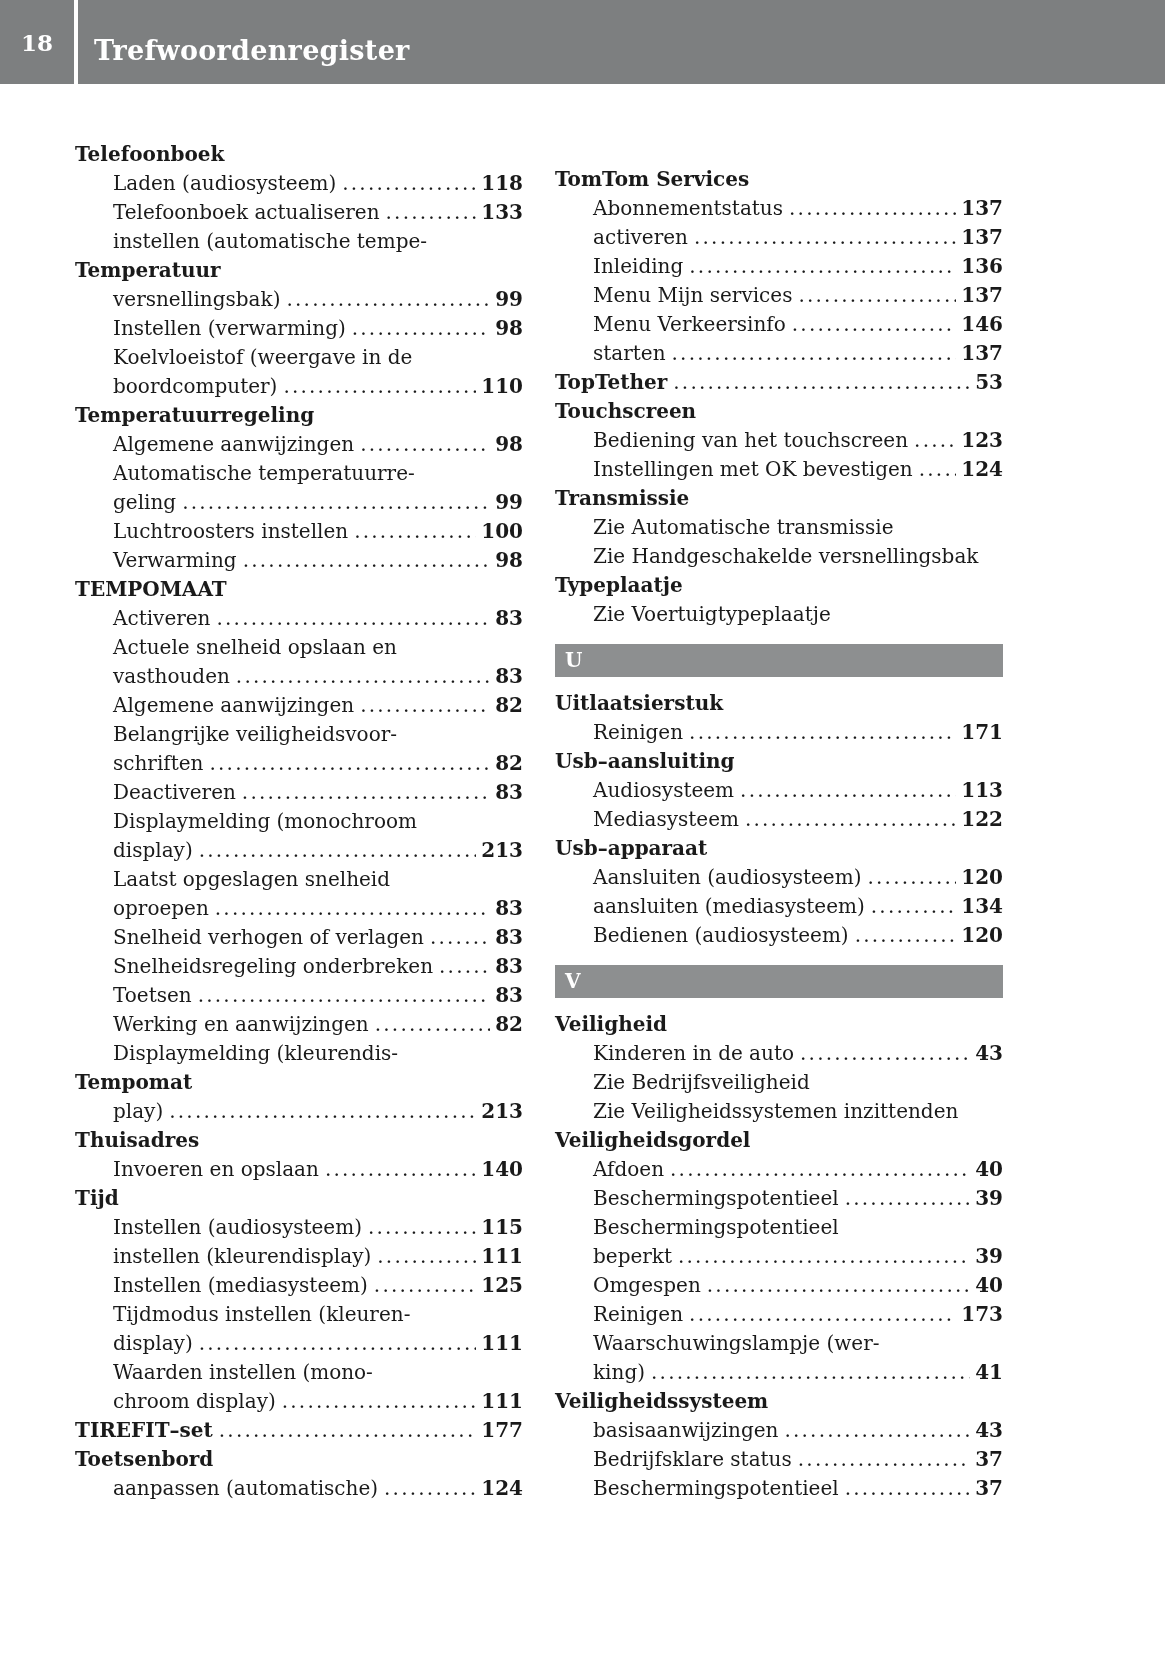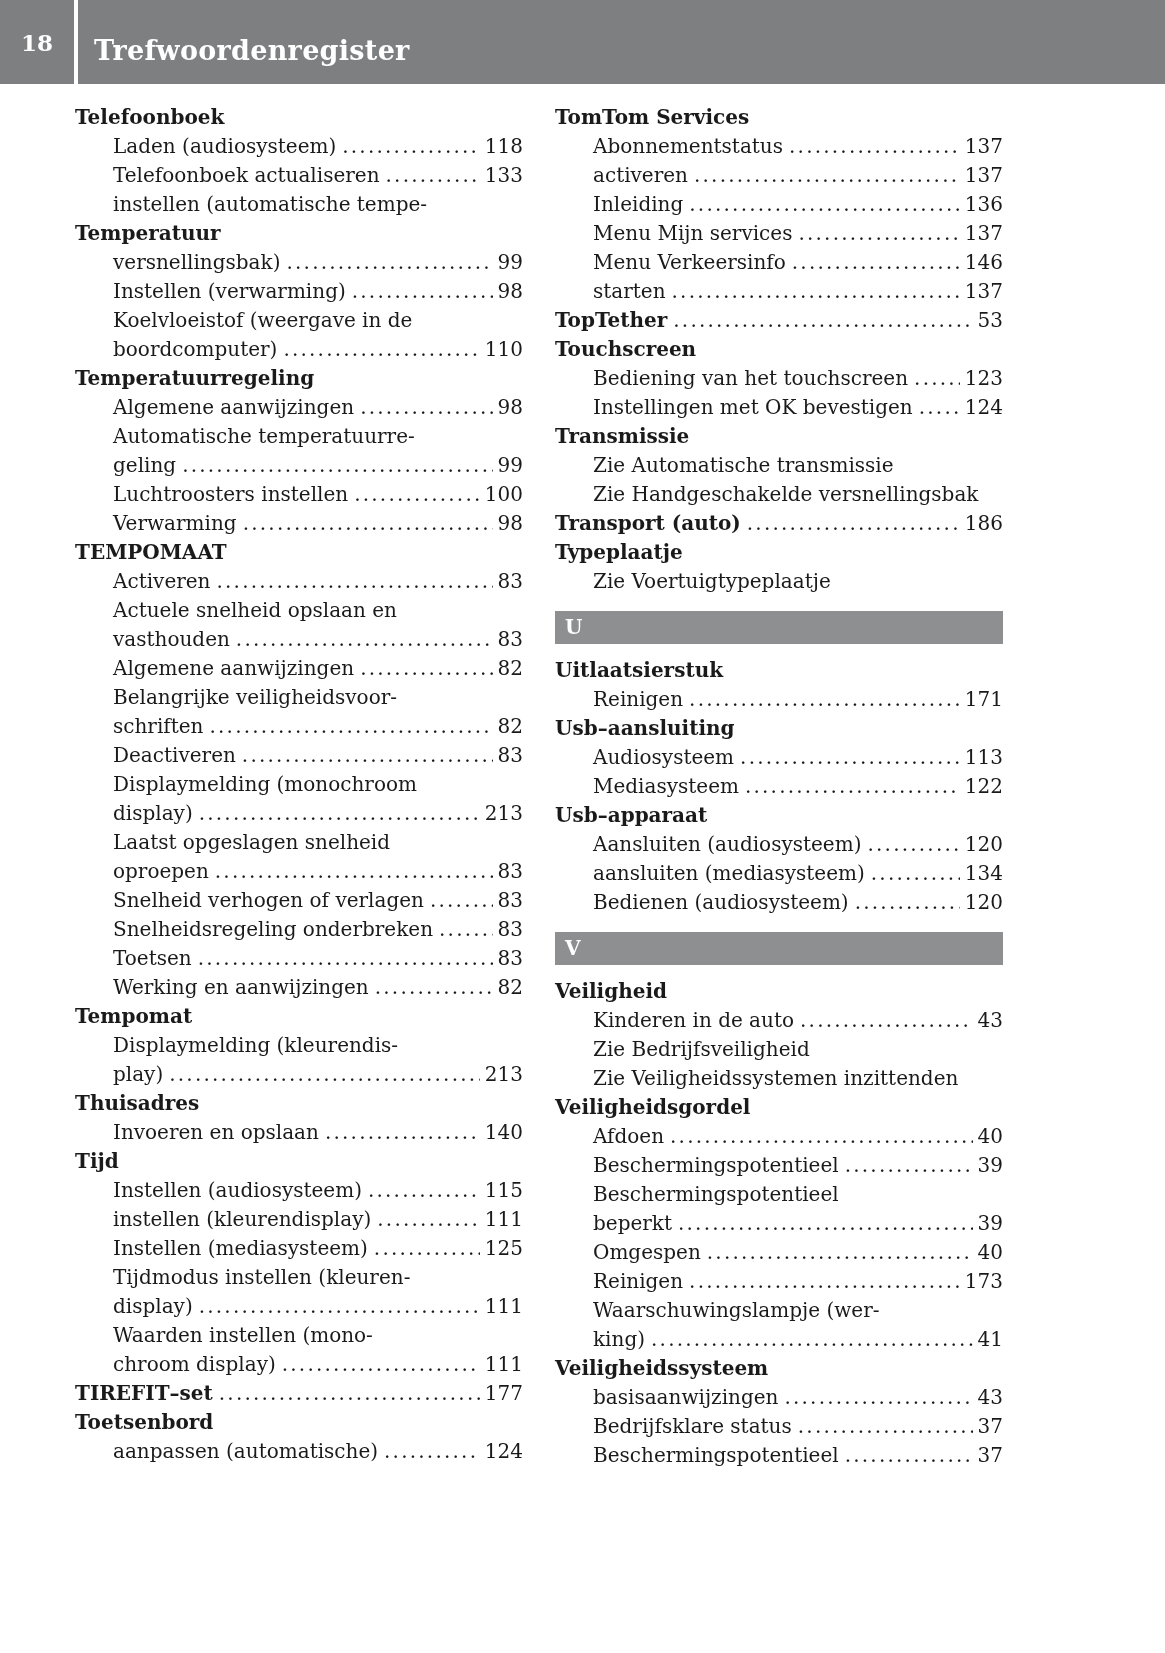--- a/index.html
+++ b/index.html
@@ -37,21 +37,22 @@
     padding-left: 16px;
     color: #ffffff;
     font-weight: bold;
     font-size: 27px;
     letter-spacing: 0.3px;
     margin-top: 17px;
   }
   .content {
     display: flex;
     gap: 32px;
-    padding: 19px 162px 60px 75px;
+    padding: 56px 162px 60px 75px;
+    align-items: flex-end;
   }
   .col {
     flex: 1 1 0;
     min-width: 0;
   }
   .line {
     display: flex;
     align-items: baseline;
     line-height: 29px;
     font-size: 20px;
@@ -66,20 +67,21 @@
     white-space: nowrap;
     margin: 0 2px 0 6px;
   }
   .dots::before {
     content: "........................................................................................................................";
     letter-spacing: 2.2px;
   }
   .pg {
     white-space: nowrap;
     margin-left: 3px;
+    font-weight: bold;
   }
   .section-bar {
     height: 33px;
     line-height: 33px;
     padding-left: 10px;
     margin: 15px 0 12px 0;
     background: #8d8f90;
     color: #ffffff;
     font-weight: bold;
     font-size: 20px;
@@ -224,25 +226,25 @@
         <div class="line e">
           <span class="lbl">Toetsen</span>
           <span class="dots"></span>
           <span class="pg">83</span>
         </div>
         <div class="line e">
           <span class="lbl">Werking en aanwijzingen</span>
           <span class="dots"></span>
           <span class="pg">82</span>
         </div>
+        <div class="line w">
+          <span class="lbl">Displaymelding (kleurendis-</span>
+        </div>
         <div class="line h">
           <span class="lbl">Tempomat</span>
-        </div>
-        <div class="line w">
-          <span class="lbl">Displaymelding (kleurendis-</span>
         </div>
         <div class="line e">
           <span class="lbl">play)</span>
           <span class="dots"></span>
           <span class="pg">213</span>
         </div>
         <div class="line h">
           <span class="lbl">Thuisadres</span>
         </div>
         <div class="line e">
@@ -351,25 +353,20 @@
           <span class="pg">124</span>
         </div>
         <div class="line h">
           <span class="lbl">Transmissie</span>
         </div>
         <div class="line x">
           <span class="lbl">Zie Automatische transmissie</span>
         </div>
         <div class="line x">
           <span class="lbl">Zie Handgeschakelde versnellingsbak</span>
-        </div>
-        <div class="line hp">
-          <span class="lbl">Transport (auto)</span>
-          <span class="dots"></span>
-          <span class="pg">186</span>
         </div>
         <div class="line h">
           <span class="lbl">Typeplaatje</span>
         </div>
         <div class="line x">
           <span class="lbl">Zie Voertuigtypeplaatje</span>
         </div>
         <div class="section-bar" style="background: rgb(141, 143, 144);"><span>U</span></div>
         <div class="line h">
           <span class="lbl">Uitlaatsierstuk</span>

